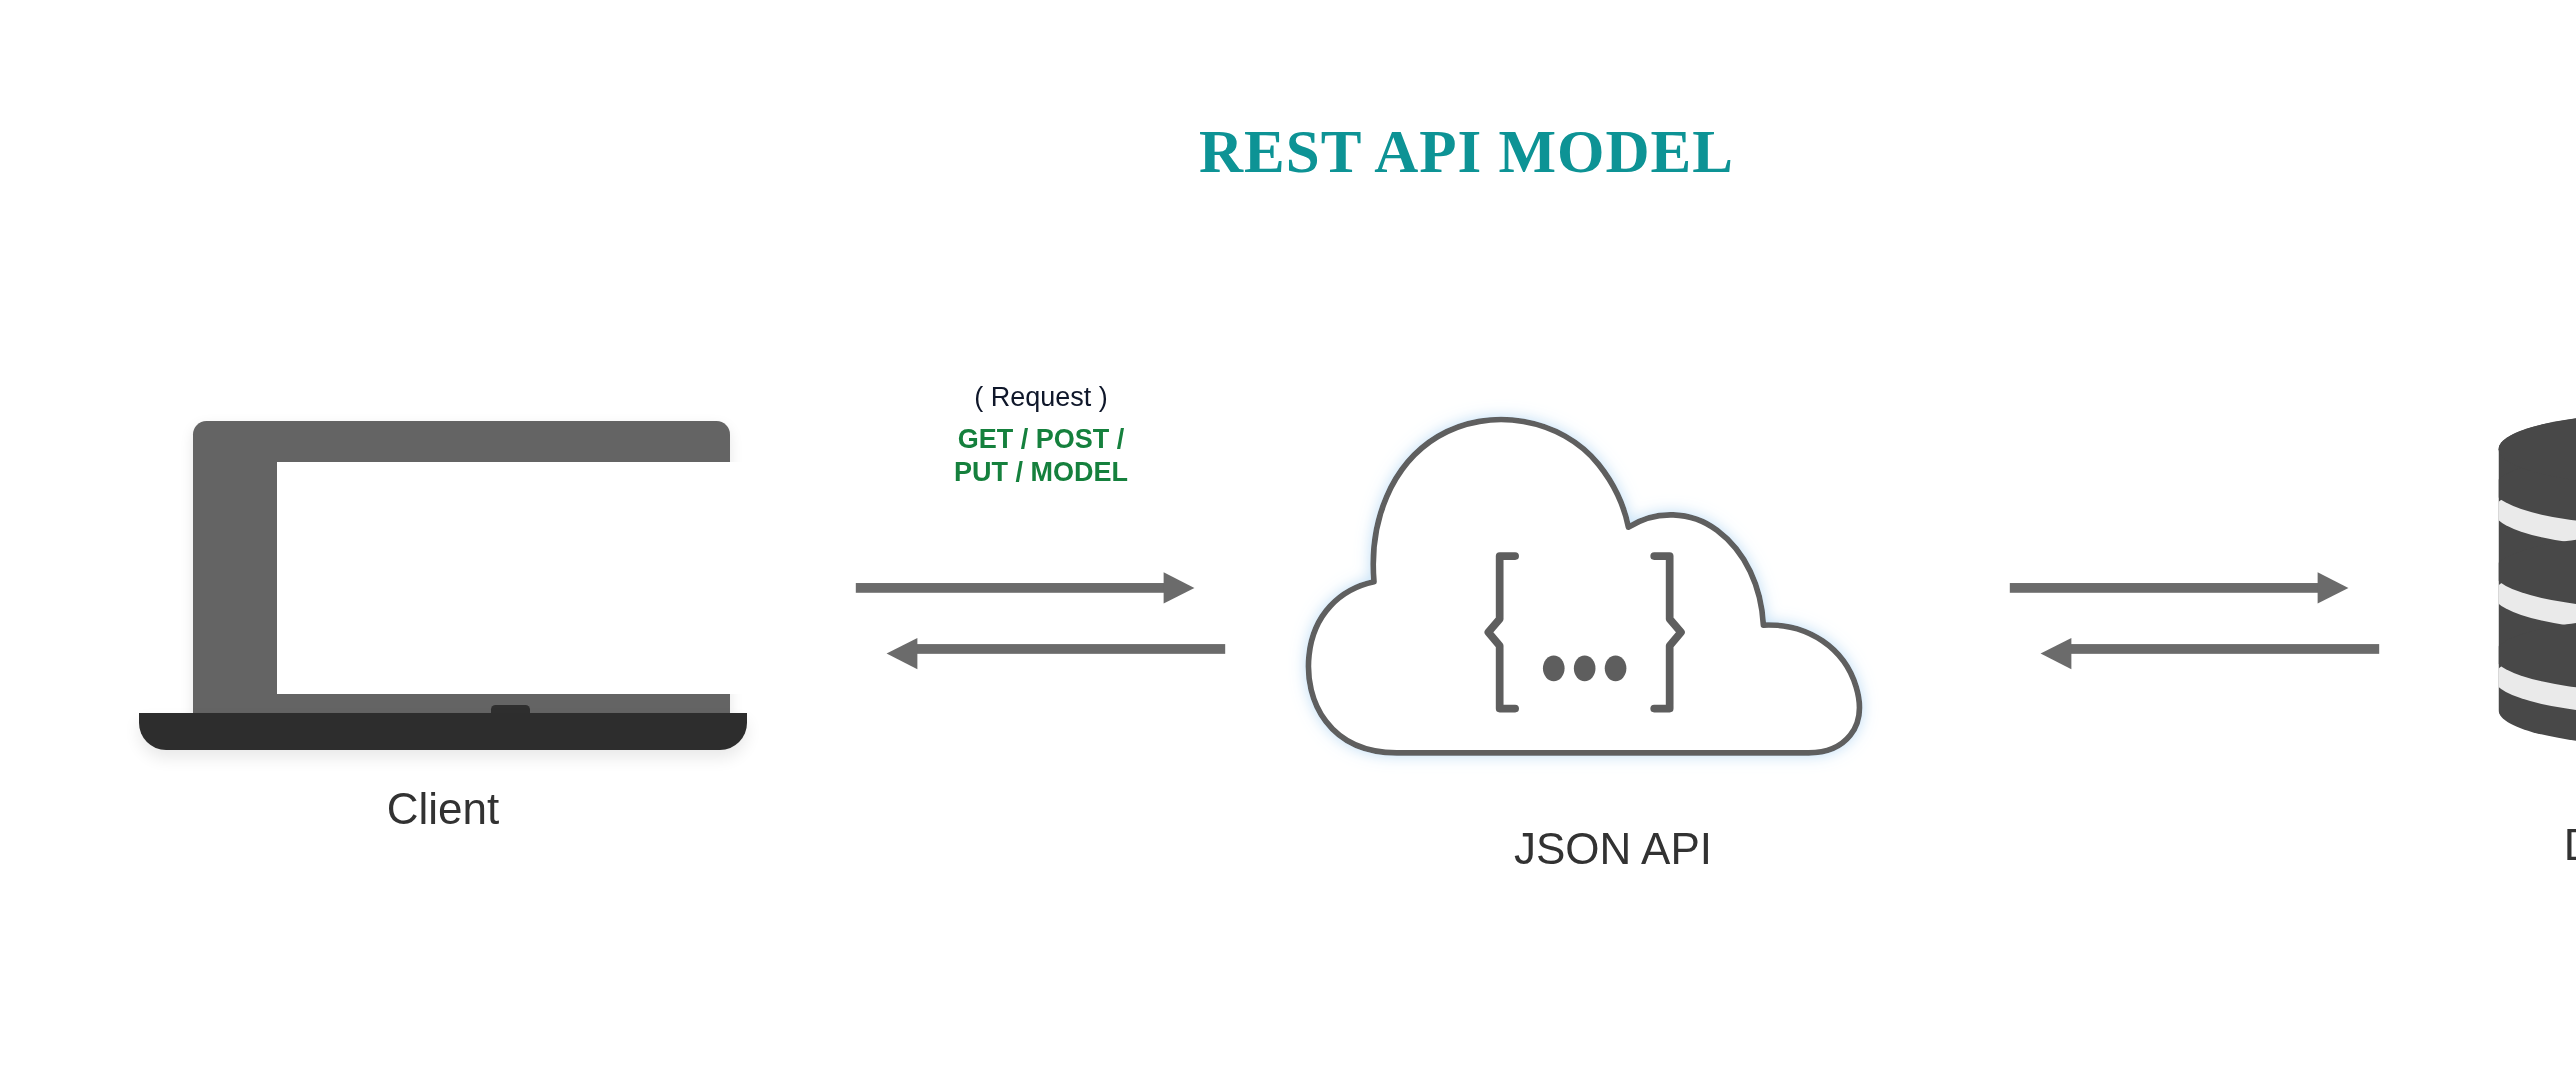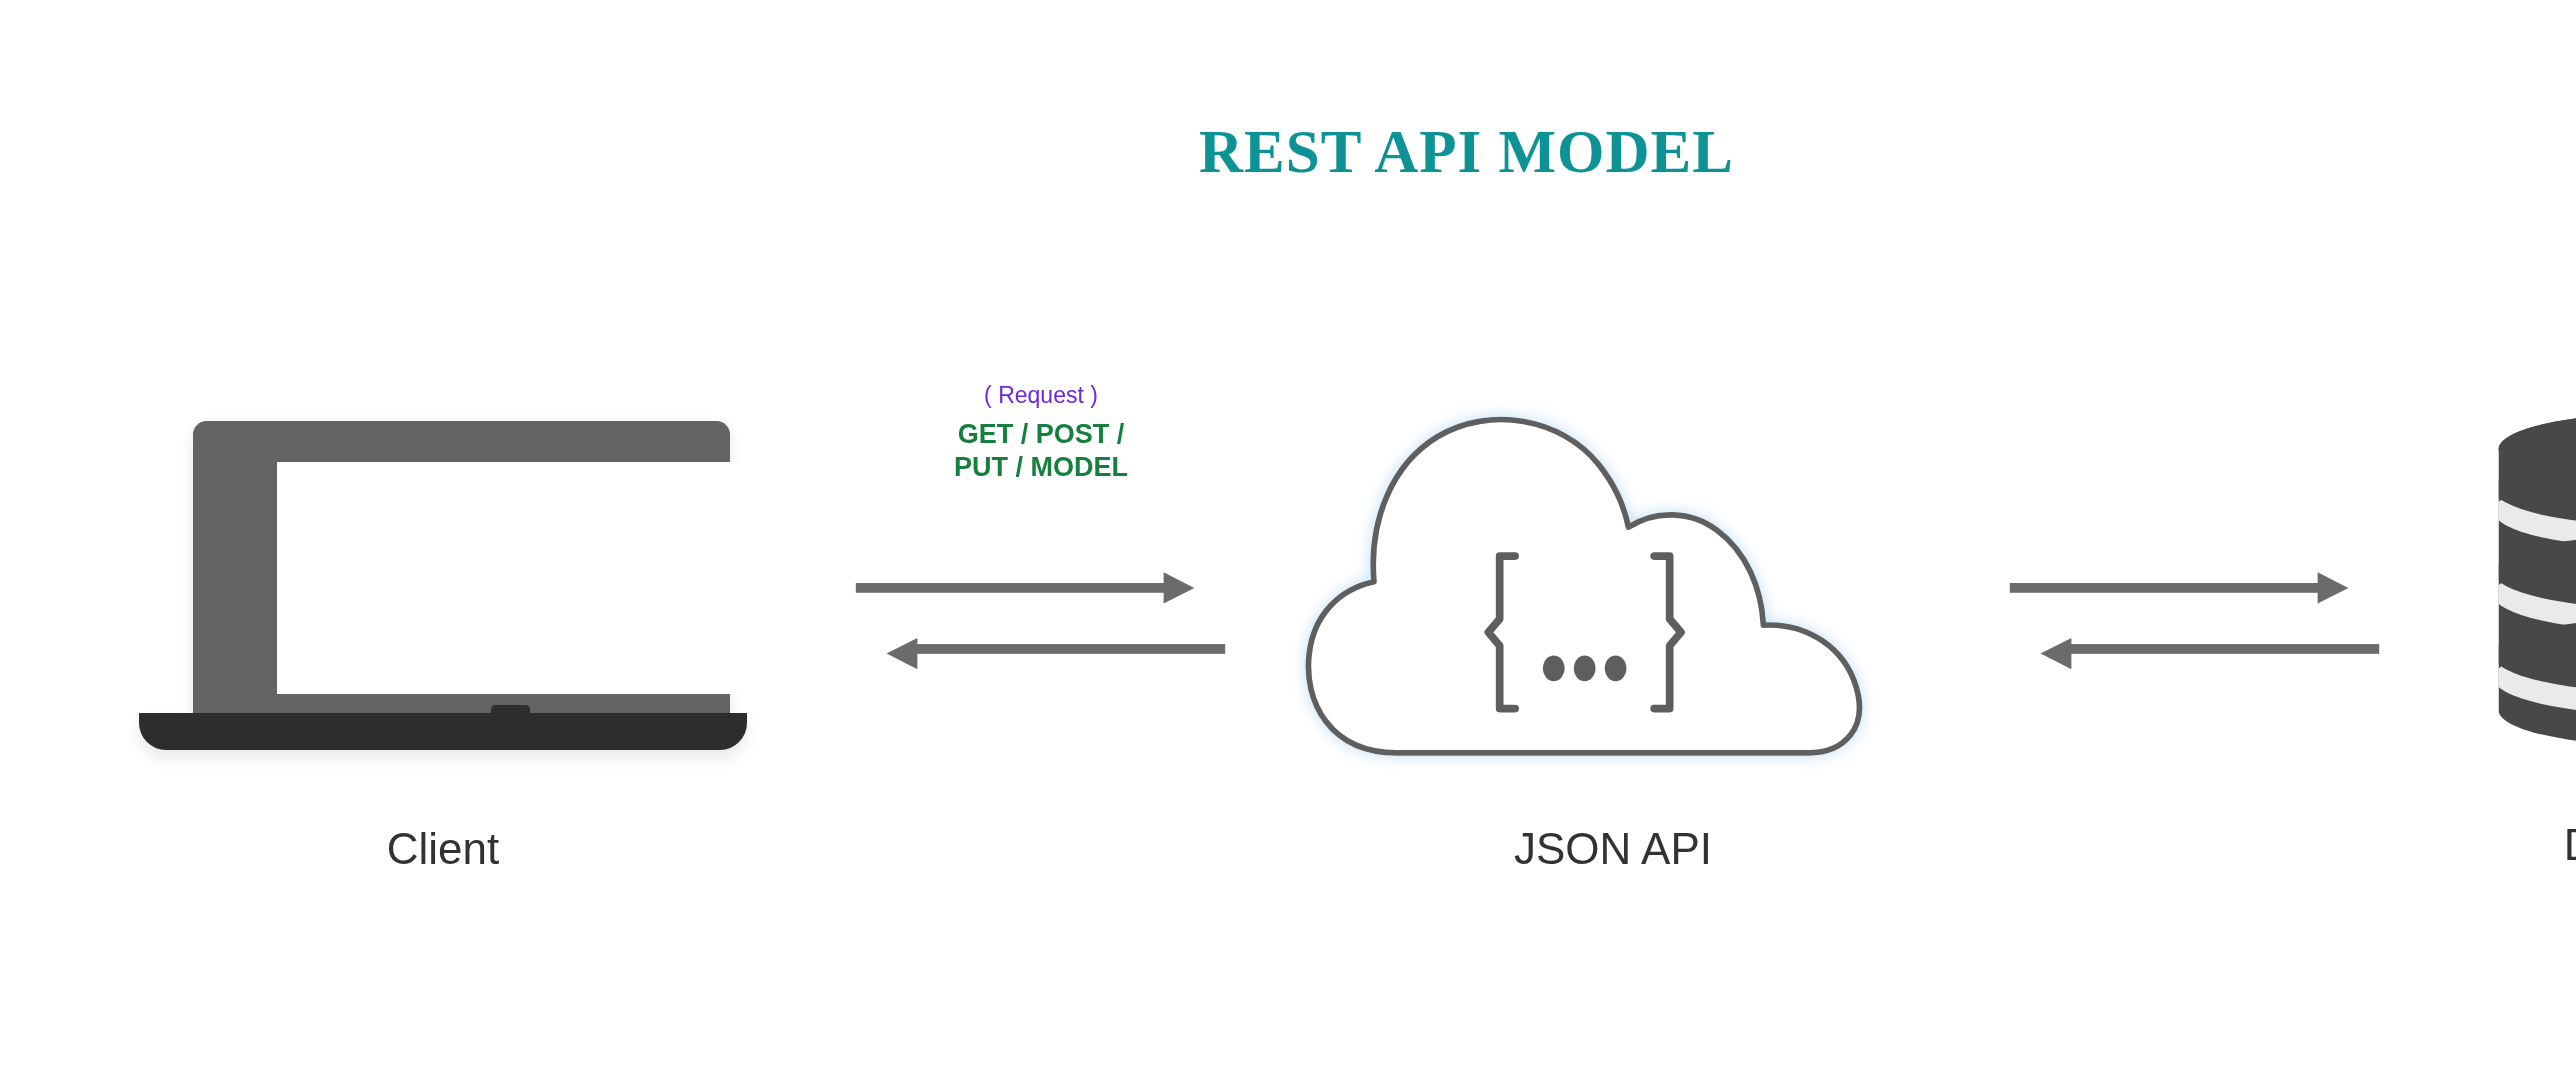--- a/index.html
+++ b/index.html
@@ -135,37 +135,37 @@
     left: 835px;
     width: 412px;
     text-align: center;
     white-space: nowrap;
   }
   #labels-request  { top: 381px; }
   #labels-response { top: 690px; }
 
   .lbl-paren {
     font-family: "Liberation Sans", sans-serif;
-    font-size: 23px;
+    font-size: 27px;
     font-weight: 400;
-    color: #6d28d9;
+    color: #0f172a;
     line-height: 1.22;
   }
   .lbl-verb {
     font-family: "Liberation Sans", sans-serif;
     font-size: 27px;
     font-weight: 700;
     color: #15803d;
     line-height: 1.22;
   }
   .lbl-gap-top { height: 9.3px; }
   .lbl-gap-bot { height: 9.3px; }
 
   
-  #caption-client { left: 139px;  top: 824px; width: 608px; }
+  #caption-client { left: 139px;  top: 784px; width: 608px; }
   #caption-api    { left: 1273px; top: 824px; width: 680px; }
   #caption-db     { left: 2488px; top: 820px; width: 340px; }
 </style>
 </head>
 <body>
 
 <div id="stage">
 
   <div class="title">REST API MODEL</div>
 

